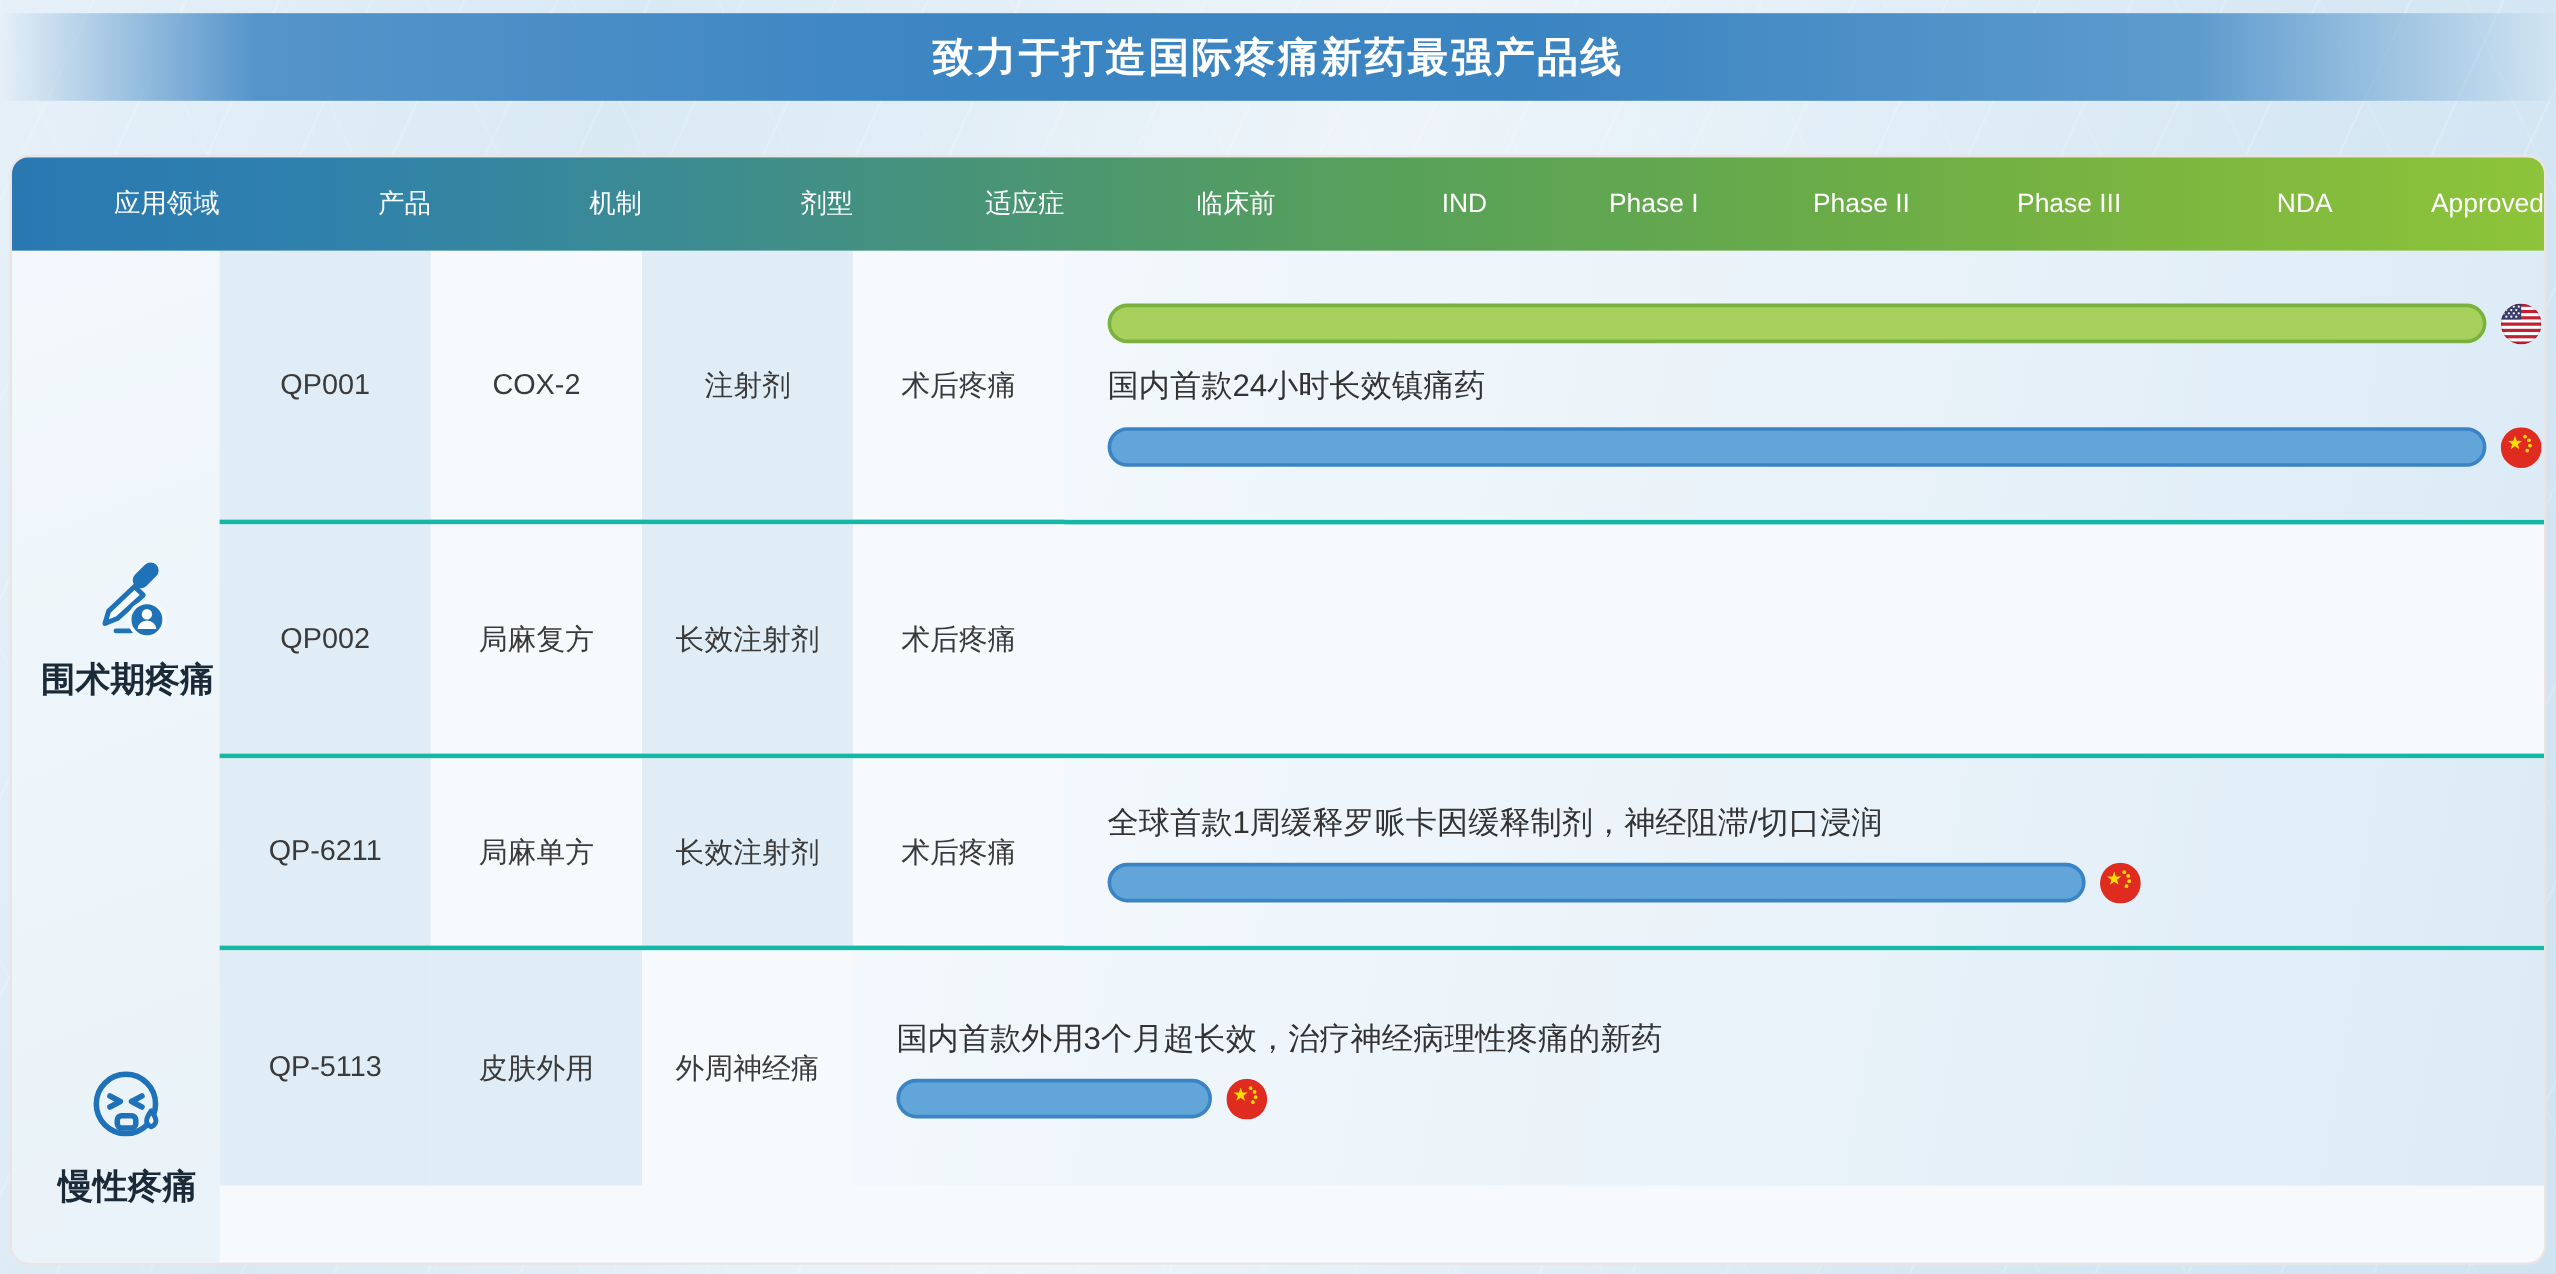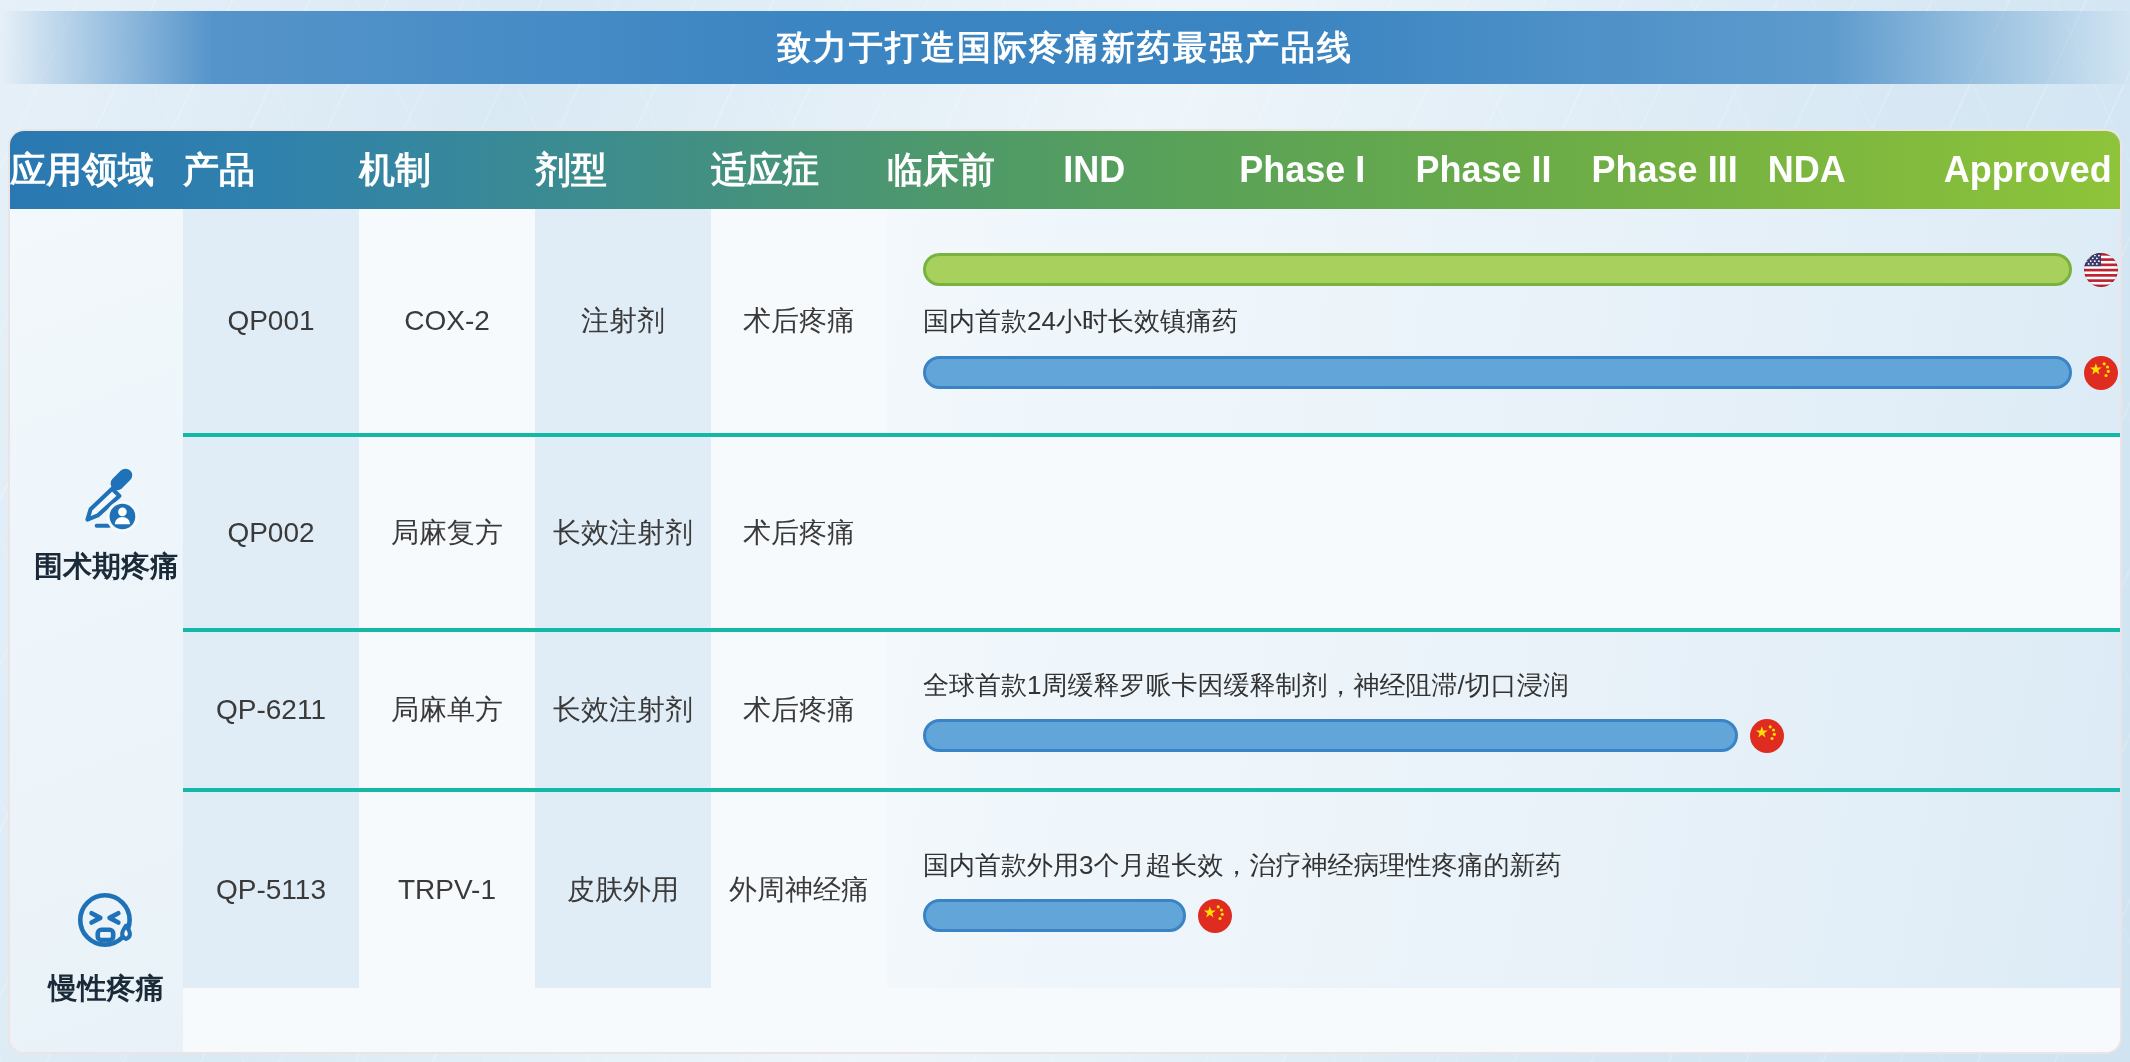--- a/index.html
+++ b/index.html
@@ -50,21 +50,21 @@
   .thead {
     display: grid;
     grid-template-columns: 173px repeat(4, 176px) repeat(7, 1fr);
     height: 78px;
     background: linear-gradient(to right,
       #2a78b2 0%, #2f81ad 12%, #3b8b92 26%, #4a9573 40%,
       #58a159 55%, #68aa4a 70%, #7cb63f 85%, #8dc43a 100%);
     align-items: center;
   }
   .th {
-    text-align: left; color: #fff; font-size: 36px; font-weight: 700;
+    text-align: right; color: #fff; font-size: 22px; font-weight: 400;
     white-space: nowrap;
   }
 
   .tbody { display: flex; height: 845px; }
 
   
   .group-col {
     width: 173px; flex: 0 0 173px;
     background: linear-gradient(160deg, #f2f8fc, #e9f2f8);
     display: flex; flex-direction: column;
@@ -84,21 +84,21 @@
   .prow { display: flex; }
   .prow + .prow { border-top: 4px solid #14b8a6; }
   .row1 { height: 224px; }
   .row2 { height: 195px; }
   .row3 { height: 160px; }
   .row4 { height: 200px; }
 
   .cell {
     width: 176px; flex: 0 0 176px;
     display: flex; align-items: center; justify-content: center;
-    font-size: 28px; color: #3a3a3a; white-space: nowrap;
+    font-size: 24px; color: #3a3a3a; white-space: nowrap;
   }
   .c-tint  { background: #e1edf6; }
   .c-plain { background: #f7fafd; }
 
   .timeline {
     flex: 1;
     display: flex; flex-direction: column; justify-content: center;
     gap: 17px;
     padding-left: 36px; padding-right: 8px;
     background: linear-gradient(100deg, #f2f8fc 0%, #e9f2f9 55%, #dcebf6 100%);
@@ -278,21 +278,20 @@
                 <svg viewBox="0 0 33 33">
                   <use href="#cn-flag"></use>
                 </svg>
               </span>
           </div>
         </div>
       </div>
 
       <div class="prow row4">
         <div class="cell c-tint">QP-5113</div>
-        <div class="cell c-plain">TRPV-1</div>
         <div class="cell c-tint">皮肤外用</div>
         <div class="cell c-plain">外周神经痛</div>
         <div class="timeline">
           <div class="desc">国内首款外用3个月超长效，治疗神经病理性疼痛的新药</div>
           <div class="bar-line">
             <div class="bar blue" style="width: 263px;"></div>
             <span class="flag">
                 <svg viewBox="0 0 33 33">
                   <use href="#cn-flag"></use>
                 </svg>

